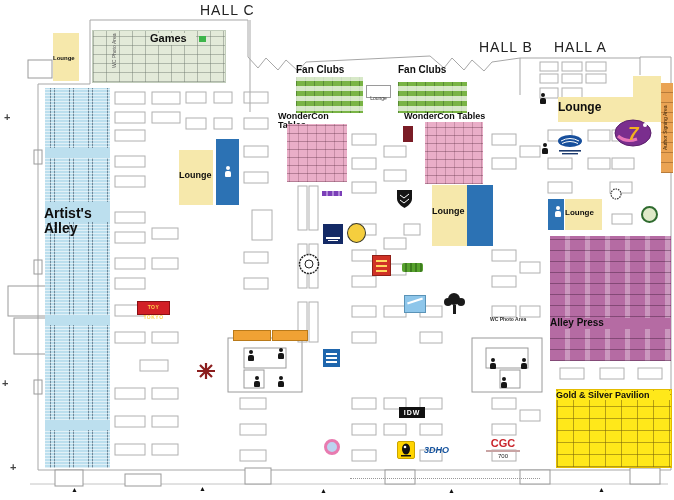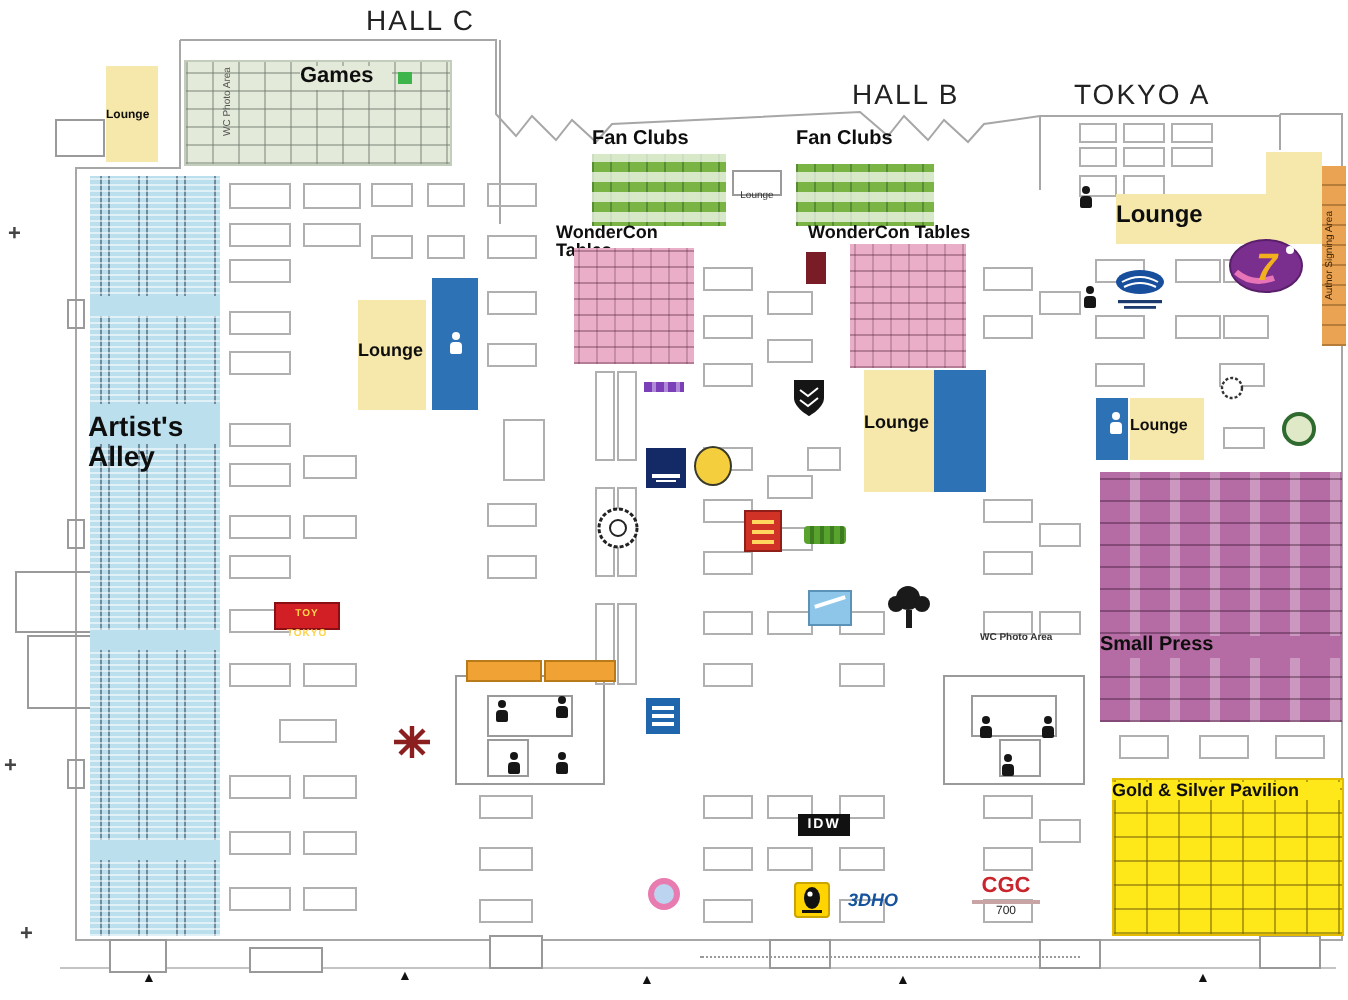--- a/index.html
+++ b/index.html
@@ -1,19 +1,19 @@
 <!DOCTYPE html>
 <html><head>
 <meta charset="utf-8">
 <style>
   html,body{margin:0;padding:0;background:#fff;}
   .map{position:relative;width:674px;height:500px;background:#fff;overflow:hidden;
        font-family:"Liberation Sans",sans-serif;color:#111;}
   .abs{position:absolute;}
-  .hall{position:absolute;font-size:14px;letter-spacing:1px;color:#222;}
+  .hall{position:absolute;font-size:14px;letter-spacing:1px;color:#222;margin-left:17px;}
   .zl{position:absolute;font-weight:bold;color:#0e0e0e;line-height:1.05;}
   
   .lounge{background:#f6e8ab;}
   .bluebox{background:#2c72b4;}
   .games{background:#e3ead9;border:1px solid #c2cdbc;}
   .artists{background:#bcdfee;}
   .fanclubs{background:#79b445;}
   .wct{background:#eaaec8;}
   .smallpress{background:#b56ba3;}
   .gold{background:#ffe81a;border:1px solid #e3bb00;}
@@ -270,32 +270,32 @@
   <div class="zl" style="left:558px;top:101px;width:103px;font-size:12px;">Lounge</div>
 
   <div class="abs bluebox" style="left:548px;top:199px;width:16px;height:31px;"></div>
   <div class="abs lounge" style="left:565px;top:199px;width:37px;height:31px;"></div>
   <div class="zl" style="left:565px;top:209px;width:37px;font-size:8px;">Lounge</div>
 
   <div class="abs zone author pat-rows" style="left:661px;top:83px;width:12px;height:90px;"></div>
   <div class="abs vtext" style="left:662px;top:86px;height:84px;font-size:5px;color:#3a2408;text-align:center;">Author Signing Area</div>
 
   <div class="abs zone smallpress pat-purple" style="left:550px;top:236px;width:121px;height:125px;"></div>
-  <div class="zl" style="left:550px;top:318px;width:121px;font-size:10px;background:#b56ba3;">Small Press</div>
+  <div class="zl" style="left:550px;top:318px;width:121px;font-size:10px;background:#b56ba3;">Alley Press</div>
 
   <div class="abs zone gold pat-gold" style="left:556px;top:389px;width:114px;height:77px;"></div>
   <div class="zl" style="left:556px;top:391px;width:114px;font-size:9px;background:#ffe81a;">Gold &amp; Silver Pavilion</div>
 
   <div class="abs banner-orange" style="left:233px;top:330px;width:36px;height:9px;"></div>
   <div class="abs banner-orange" style="left:272px;top:330px;width:34px;height:9px;"></div>
   <div class="zl" style="left:490px;top:317px;width:44px;font-size:5px;font-weight:bold;color:#333;">WC Photo Area</div>
 
   <div class="hall" style="left:183px;top:2px;">HALL C</div>
-  <div class="hall" style="left:426px;top:39px;">HALL B</div>
-  <div class="hall" style="left:537px;top:39px;">TOKYO A</div>
+  <div class="hall" style="left:462px;top:39px;">HALL B</div>
+  <div class="hall" style="left:537px;top:39px;">HALL A</div>
 
   <div class="abs idw" style="left:399px;top:407px;width:26px;height:11px;">IDW</div>
 
   <div class="abs" style="left:482px;top:438px;width:42px;text-align:center;">
     <div class="cgc">CGC</div>
     <div class="cgc-sub"></div>
     <div class="cgc-num">700</div>
   </div>
 
   <div class="abs tdh" style="left:424px;top:446px;">3DHO</div>

